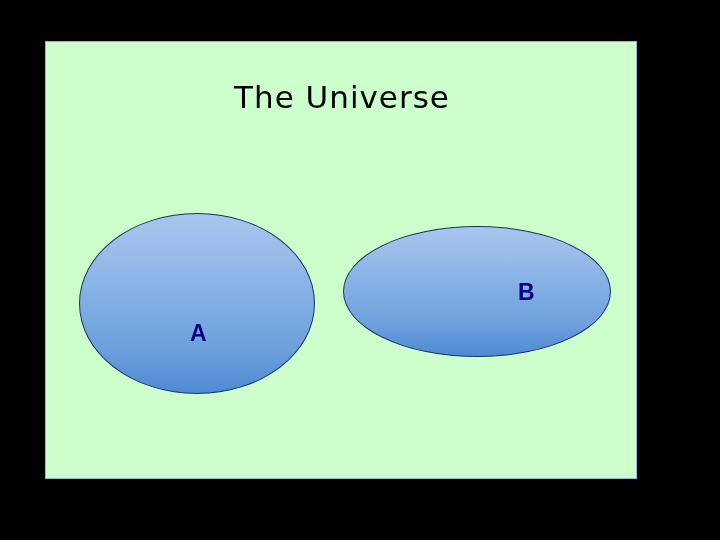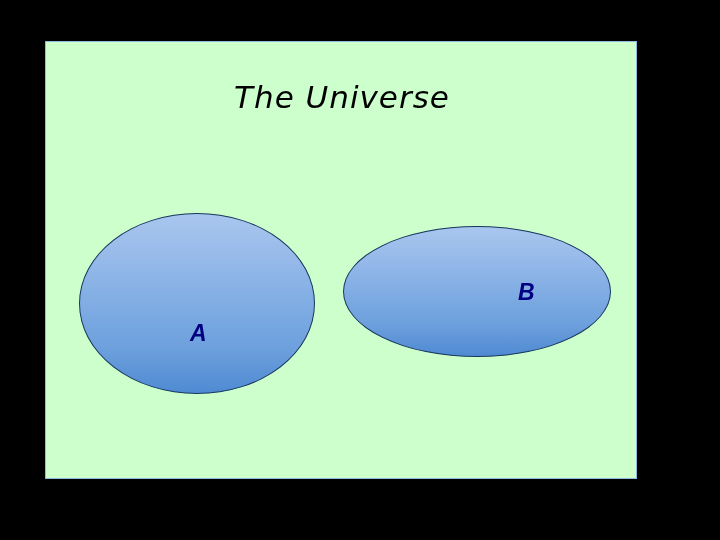--- a/index.html
+++ b/index.html
@@ -11,21 +11,20 @@
     width: 720px;
     height: 540px;
     overflow: hidden;
     font-family: "Liberation Sans", sans-serif;
   }
   #slide {
     position: relative;
     width: 720px;
     height: 540px;
     background: #000000;
-    font-style: italic;
   }
   #universe-panel {
     position: absolute;
     left: 45px;
     top: 41px;
     width: 592px;
     height: 438px;
     background: #ccffcc;
     border: 1px solid #8fb8e0;
     box-sizing: border-box;

